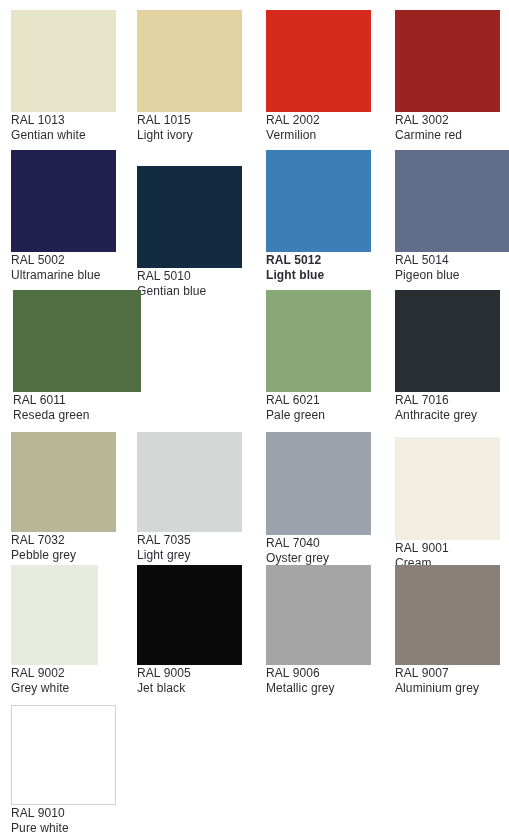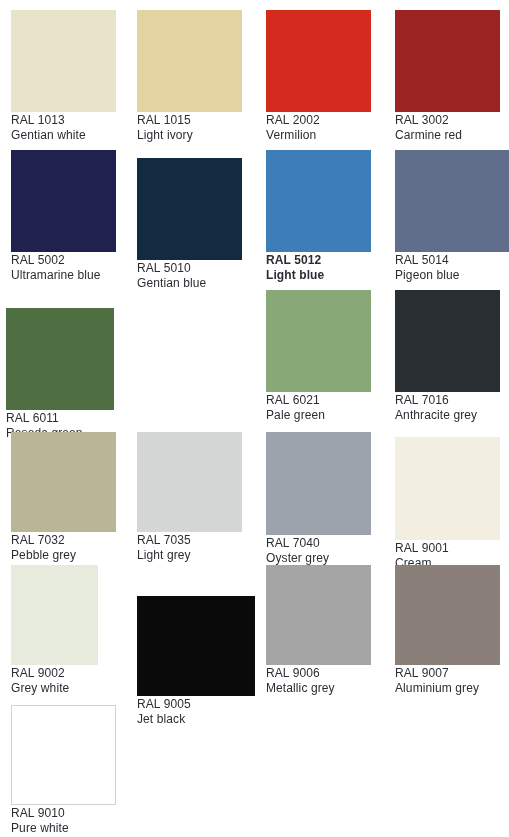--- a/index.html
+++ b/index.html
@@ -88,42 +88,42 @@
         <span class="swatch-name">Carmine red</span>
       </div>
     </div>
     <div class="swatch-cell" style="left: 11px; top: 150px; width: 105px;">
       <div class="swatch-chip" style="height: 102px; background: rgb(32, 33, 79);"></div>
       <div class="swatch-labels">
         <span class="swatch-code">RAL 5002</span>
         <span class="swatch-name">Ultramarine blue</span>
       </div>
     </div>
-    <div class="swatch-cell" style="left: 137px; top: 158px; width: 105px;">
+    <div class="swatch-cell" style="left: 137px; top: 166px; width: 105px;">
       <div class="swatch-chip" style="height: 102px; background: rgb(19, 43, 65);"></div>
       <div class="swatch-labels">
         <span class="swatch-code">RAL 5010</span>
         <span class="swatch-name">Gentian blue</span>
       </div>
     </div>
     <div class="swatch-cell" style="left: 266px; top: 150px; width: 105px; font-weight: bold;">
       <div class="swatch-chip" style="height: 102px; background: rgb(61, 125, 184);"></div>
       <div class="swatch-labels">
         <span class="swatch-code">RAL 5012</span>
         <span class="swatch-name">Light blue</span>
       </div>
     </div>
     <div class="swatch-cell" style="left: 395px; top: 150px; width: 122px;">
       <div class="swatch-chip" style="height: 102px; background: rgb(96, 110, 140);"></div>
       <div class="swatch-labels">
         <span class="swatch-code">RAL 5014</span>
         <span class="swatch-name">Pigeon blue</span>
       </div>
     </div>
-    <div class="swatch-cell" style="left: 6px; top: 290px; width: 108px; margin-top: 18px;">
+    <div class="swatch-cell" style="left: 13px; top: 290px; width: 128px;">
       <div class="swatch-chip" style="height: 102px; background: rgb(79, 111, 66);"></div>
       <div class="swatch-labels">
         <span class="swatch-code">RAL 6011</span>
         <span class="swatch-name">Reseda green</span>
       </div>
     </div>
     <div class="swatch-cell" style="left: 266px; top: 290px; width: 105px;">
       <div class="swatch-chip" style="height: 102px; background: rgb(137, 168, 120);"></div>
       <div class="swatch-labels">
         <span class="swatch-code">RAL 6021</span>
@@ -165,21 +165,21 @@
         <span class="swatch-name">Cream</span>
       </div>
     </div>
     <div class="swatch-cell" style="left: 11px; top: 565px; width: 87px;">
       <div class="swatch-chip" style="height: 100px; background: rgb(231, 235, 222);"></div>
       <div class="swatch-labels">
         <span class="swatch-code">RAL 9002</span>
         <span class="swatch-name">Grey white</span>
       </div>
     </div>
-    <div class="swatch-cell" style="left: 137px; top: 596px; width: 118px;">
+    <div class="swatch-cell" style="left: 137px; top: 565px; width: 105px;">
       <div class="swatch-chip" style="height: 100px; background: rgb(10, 10, 10);"></div>
       <div class="swatch-labels">
         <span class="swatch-code">RAL 9005</span>
         <span class="swatch-name">Jet black</span>
       </div>
     </div>
     <div class="swatch-cell" style="left: 266px; top: 565px; width: 105px;">
       <div class="swatch-chip" style="height: 100px; background: rgb(165, 165, 165);"></div>
       <div class="swatch-labels">
         <span class="swatch-code">RAL 9006</span>

